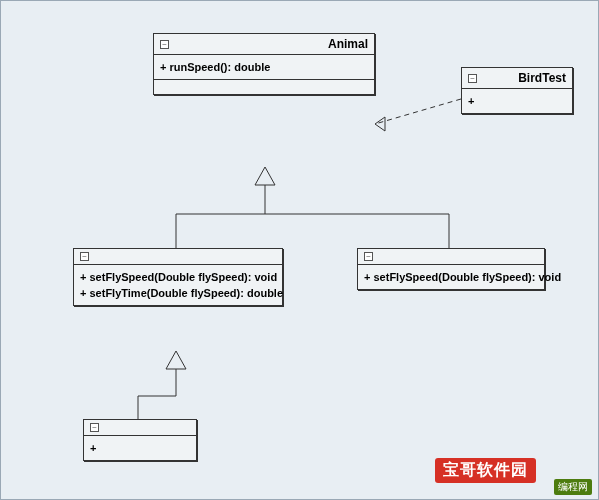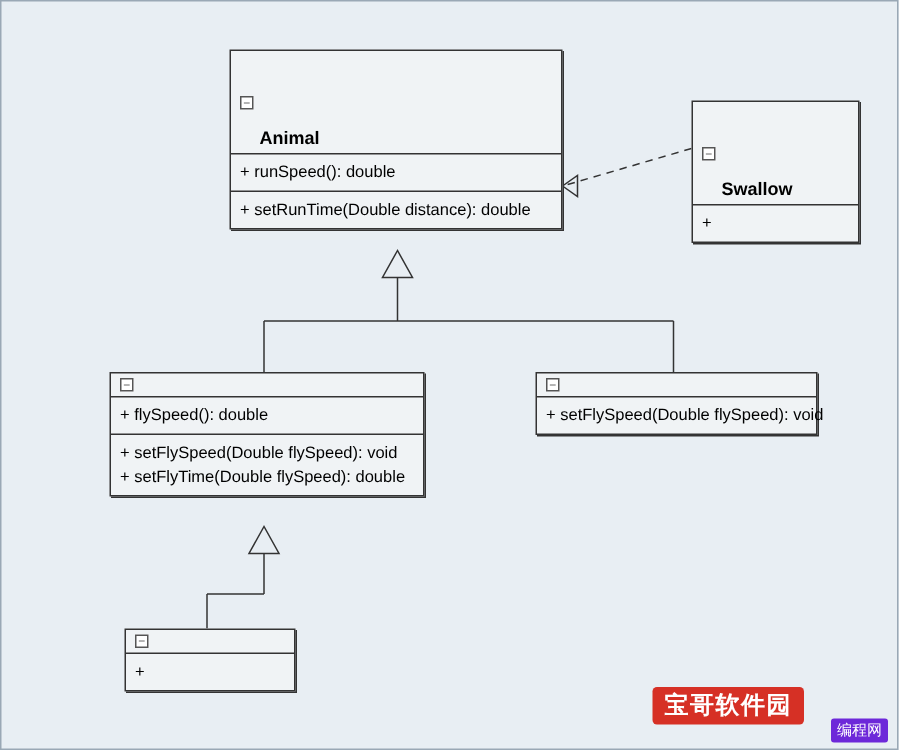--- a/index.html
+++ b/index.html
@@ -20,38 +20,38 @@
   }
   .uml-title {
     border-bottom: 1px solid #333;
     padding: 3px 6px;
     display: flex;
     align-items: center;
     gap: 4px;
   }
   .uml-title .name {
     flex: 1;
-    text-align: left;
+    text-align: right;
     font-weight: bold;
     font-size: 12px;
-    margin-top: 48px;
   }
   .collapse-icon {
     width: 9px; height: 9px;
     border: 1px solid #555;
     background: #fff;
     font-size: 8px;
     line-height: 7px;
     text-align: center;
     color: #555;
   }
   .uml-section {
     border-bottom: 1px solid #333;
     padding: 4px 6px;
     min-height: 14px;
+    font-weight: bold;
   }
   .uml-section:last-child { border-bottom: none; }
   .uml-row { padding: 2px 0; white-space: nowrap; }
 
   svg.connector { position: absolute; top:0; left:0; width:599px; height:500px; pointer-events:none; }
 
   .badge1 {
     position: absolute;
     right: 62px; bottom: 16px;
     background: #d63025;
@@ -59,21 +59,21 @@
     font-weight: bold;
     font-size: 16px;
     padding: 2px 8px;
     border-radius: 3px;
     letter-spacing: 1px;
     margin-top: 19px;
   }
   .badge2 {
     position: absolute;
     right: 6px; bottom: 4px;
-    background: #6d28d9;
+    background: #4d7c0f;
     color: #fff;
     font-size: 10px;
     padding: 1px 4px;
     border-radius: 2px;
   }
 </style>
 </head>
 <body>
 
 <svg class="connector">
@@ -95,40 +95,36 @@
 
 <div class="uml-class" style="left:152px; top:32px; width:222px;">
   <div class="uml-title">
     <span class="collapse-icon">−</span>
     <span class="name">Animal</span>
   </div>
   <div class="uml-section">
     <div class="uml-row">+ runSpeed(): double</div>
   </div>
   <div class="uml-section">
-    <div class="uml-row">+ setRunTime(Double distance): double</div>
   </div>
 </div>
 
 <div class="uml-class" style="left:460px; top:66px; width:112px;">
   <div class="uml-title">
     <span class="collapse-icon">−</span>
-    <span class="name">Swallow</span>
+    <span class="name">BirdTest</span>
   </div>
   <div class="uml-section">
     <div class="uml-row">+</div>
   </div>
 </div>
 
 <div class="uml-class" style="left:72px; top:247px; width:210px;">
   <div class="uml-title">
     <span class="collapse-icon">−</span>
-  </div>
-  <div class="uml-section">
-    <div class="uml-row">+ flySpeed(): double</div>
   </div>
   <div class="uml-section">
     <div class="uml-row">+ setFlySpeed(Double flySpeed): void</div>
     <div class="uml-row">+ setFlyTime(Double flySpeed): double</div>
   </div>
 </div>
 
 <div class="uml-class" style="left:356px; top:247px; width:188px;">
   <div class="uml-title">
     <span class="collapse-icon">−</span>

